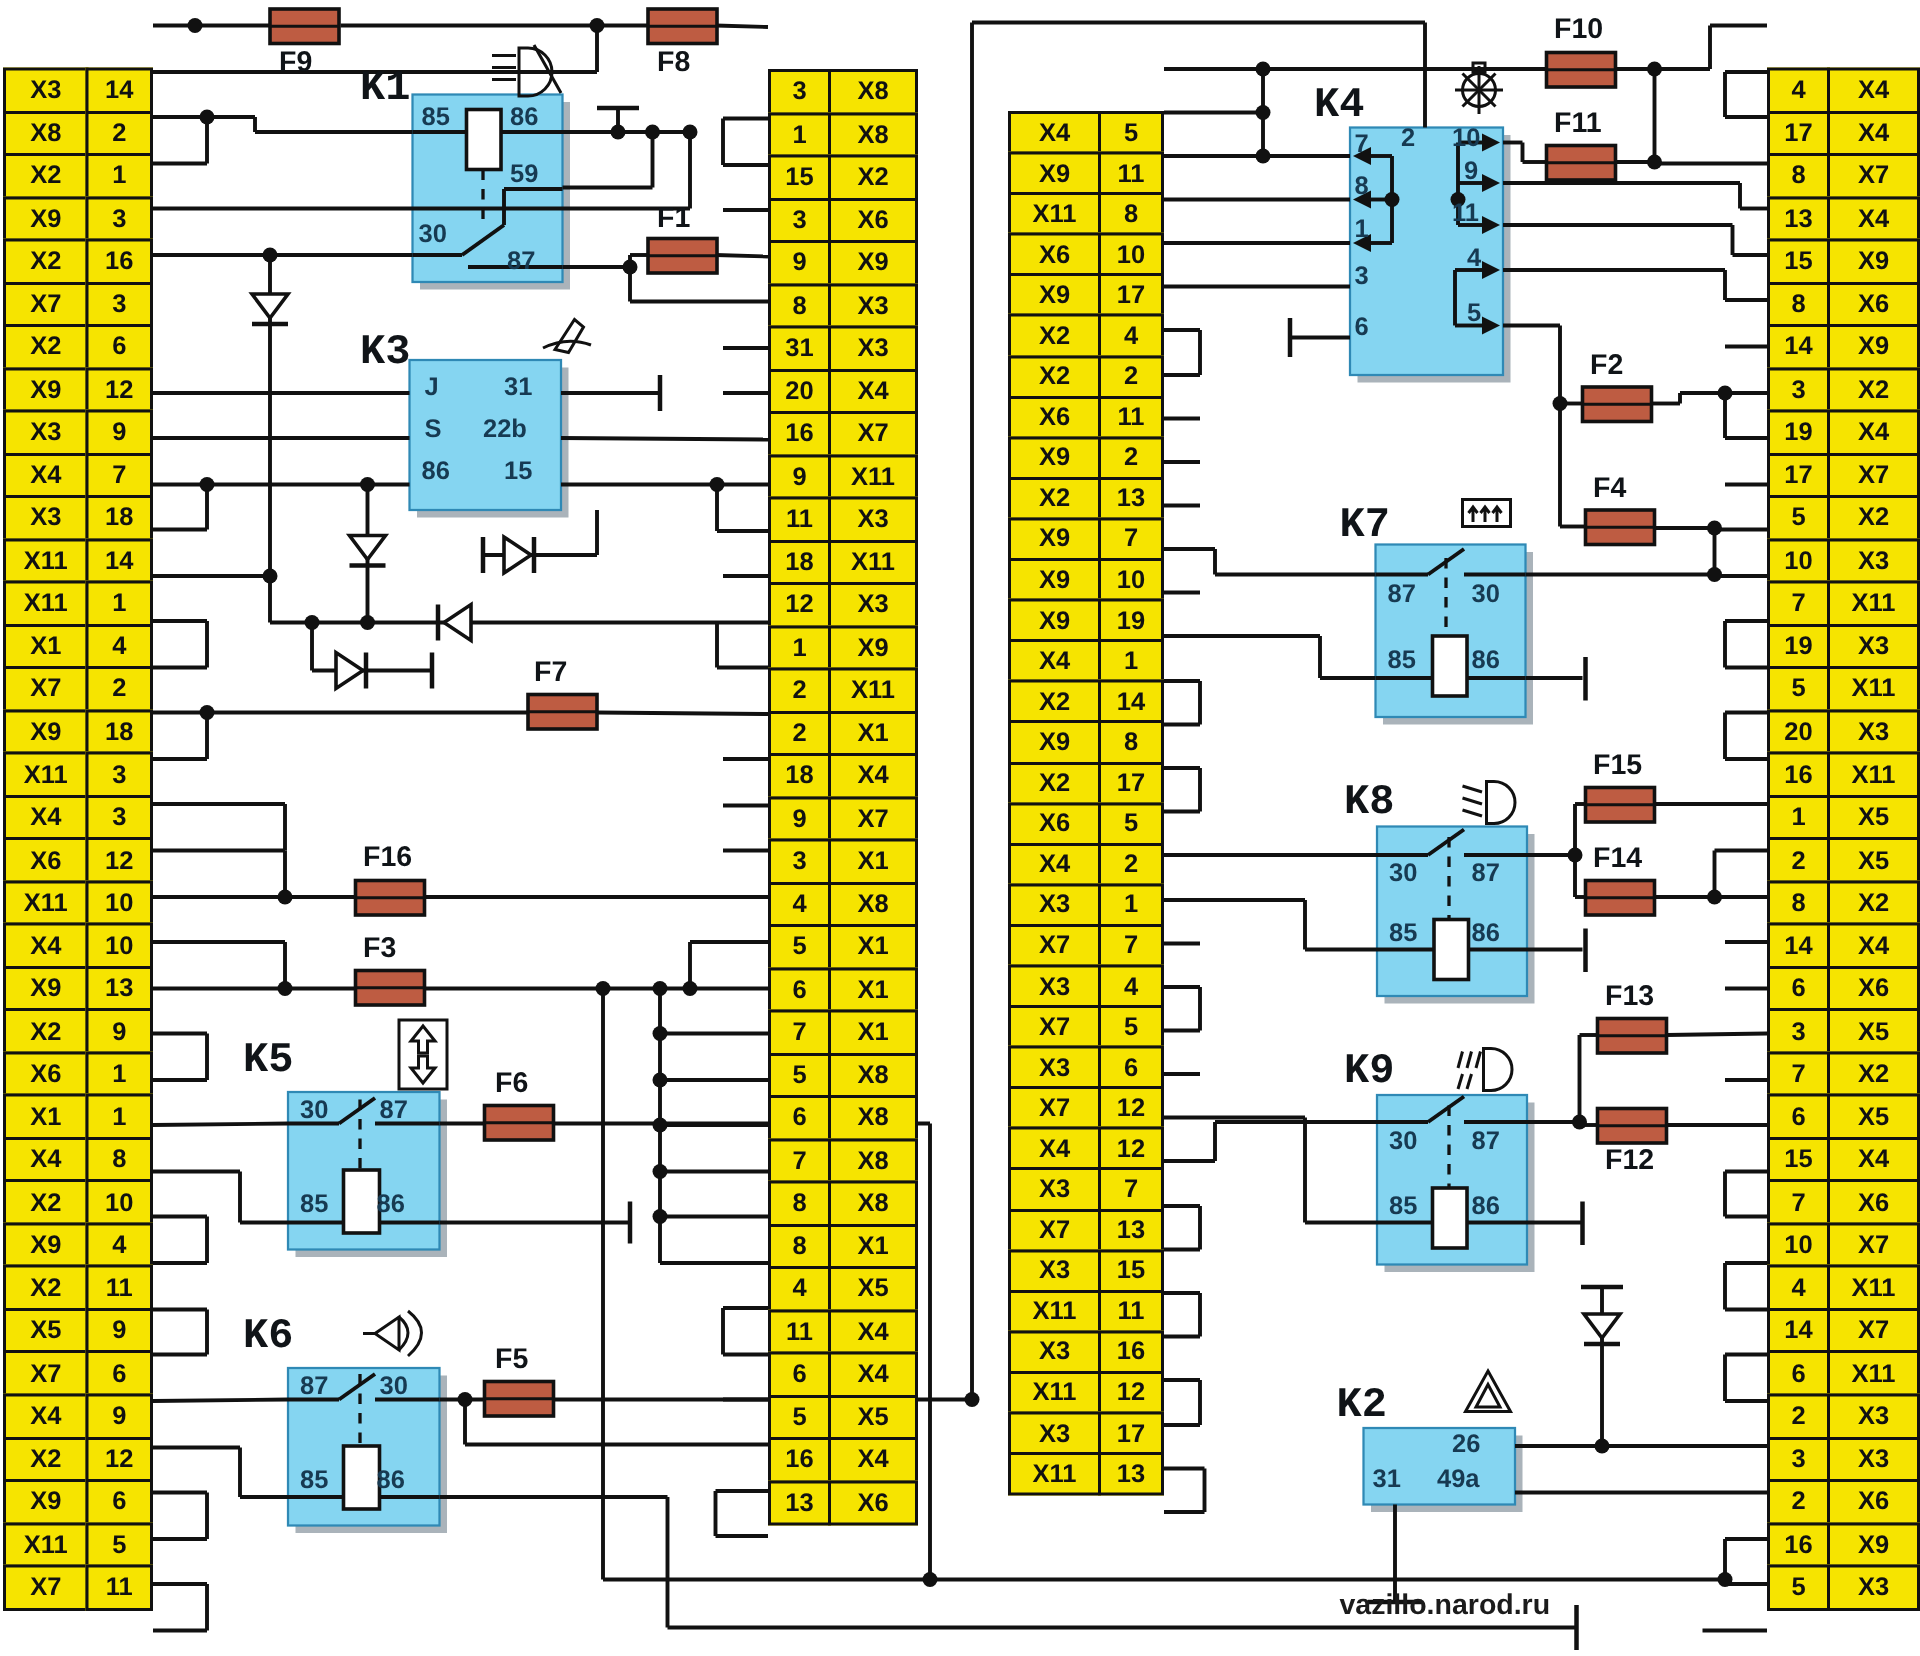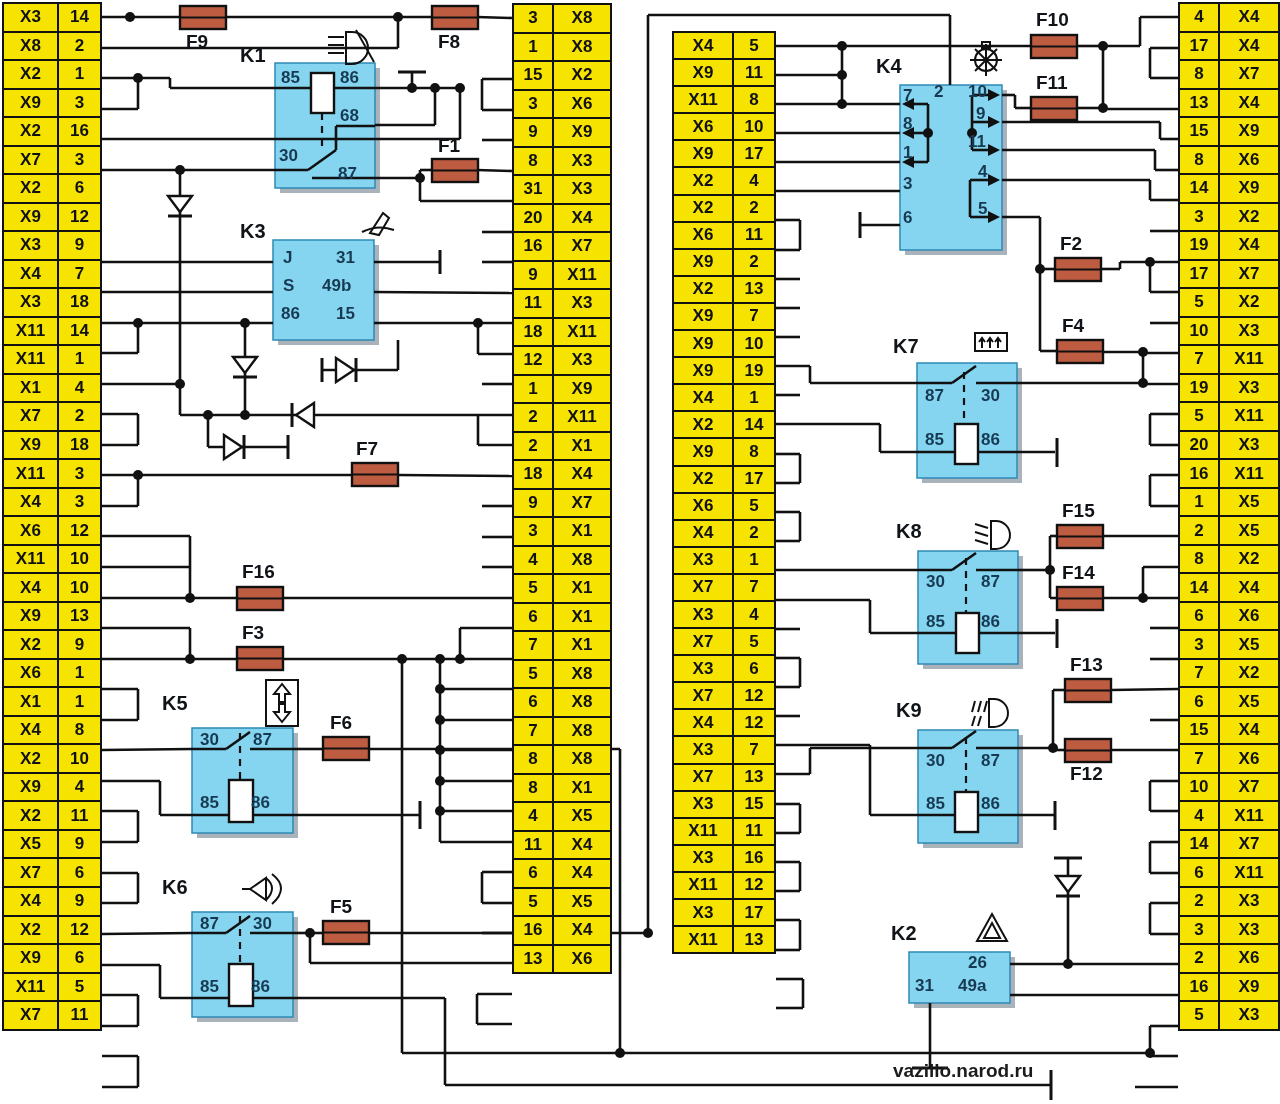--- a/index.html
+++ b/index.html
@@ -1,28 +1,28 @@
 <!DOCTYPE html>
 <html><head>
 <meta charset="utf-8">
 <style>
   html,body{margin:0;padding:0;background:#ffffff;}
   #stage{position:relative;width:1280px;height:1104px;background:#fff;overflow:hidden;
          font-family:"Liberation Sans",sans-serif;}
   #wires{position:absolute;left:0;top:0;z-index:1;}
-  .col{position:absolute;z-index:3;}
+  .col{position:absolute;z-index:3;margin-top:43px;}
   .crow{position:relative;display:flex;margin-top:-2px;}
   .crow:first-child{margin-top:0;}
   .ccell{box-sizing:border-box;border:2px solid #111;background:#F6E400;
          display:flex;align-items:center;justify-content:center;
          font-weight:bold;font-size:17px;color:#111;}
   .ccell+.ccell{margin-left:-2px;}
   .lbl{position:absolute;z-index:4;font-weight:bold;color:#101418;white-space:nowrap;
        pointer-events:none;}
-  .klabel{font-size:20px;}
+  .klabel{font-size:28px;font-family:Liberation Mono, monospace;}
   .flabel{font-size:19px;}
   .tlabel{font-size:17px;color:#173a52;}
   .watermark{position:absolute;z-index:5;font-size:19px;font-weight:bold;color:#1b1b1b;}
 </style>
 </head>
 <body>
 
 <div id="stage">
   <svg id="wires" width="1280" height="1104">
       <rect x="280" y="68" width="100" height="125" fill="#aab3ba"></rect>
@@ -1084,28 +1084,28 @@
         <div class="crow" style="height: 30.53px;">
           <div class="ccell" style="width: 42px;">5</div>
           <div class="ccell" style="width: 62px;">X3</div>
         </div>
       </div>
     </div>
   <div id="labels">
       <span class="lbl klabel" style="left: 240px; top: 44px;">K1</span>
       <span class="lbl tlabel" style="left: 281px; top: 68px;">85</span>
       <span class="lbl tlabel" style="left: 340px; top: 68px;">86</span>
-      <span class="lbl tlabel" style="left: 340px; top: 106px;">68</span>
+      <span class="lbl tlabel" style="left: 340px; top: 106px;">59</span>
       <span class="lbl tlabel" style="left: 279px; top: 146px;">30</span>
       <span class="lbl tlabel" style="left: 338px; top: 164px;">87</span>
       <span class="lbl klabel" style="left: 240px; top: 220px;">K3</span>
       <span class="lbl tlabel" style="left: 283px; top: 248px;">J</span>
       <span class="lbl tlabel" style="left: 336px; top: 248px;">31</span>
       <span class="lbl tlabel" style="left: 283px; top: 276px;">S</span>
-      <span class="lbl tlabel" style="left: 322px; top: 276px;">49b</span>
+      <span class="lbl tlabel" style="left: 322px; top: 276px;">22b</span>
       <span class="lbl tlabel" style="left: 281px; top: 304px;">86</span>
       <span class="lbl tlabel" style="left: 336px; top: 304px;">15</span>
       <span class="lbl klabel" style="left: 162px; top: 692px;">K5</span>
       <span class="lbl tlabel" style="left: 200px; top: 730px;">30</span>
       <span class="lbl tlabel" style="left: 253px; top: 730px;">87</span>
       <span class="lbl tlabel" style="left: 200px; top: 793px;">85</span>
       <span class="lbl tlabel" style="left: 251px; top: 793px;">86</span>
       <span class="lbl klabel" style="left: 162px; top: 876px;">K6</span>
       <span class="lbl tlabel" style="left: 200px; top: 914px;">87</span>
       <span class="lbl tlabel" style="left: 253px; top: 914px;">30</span>

